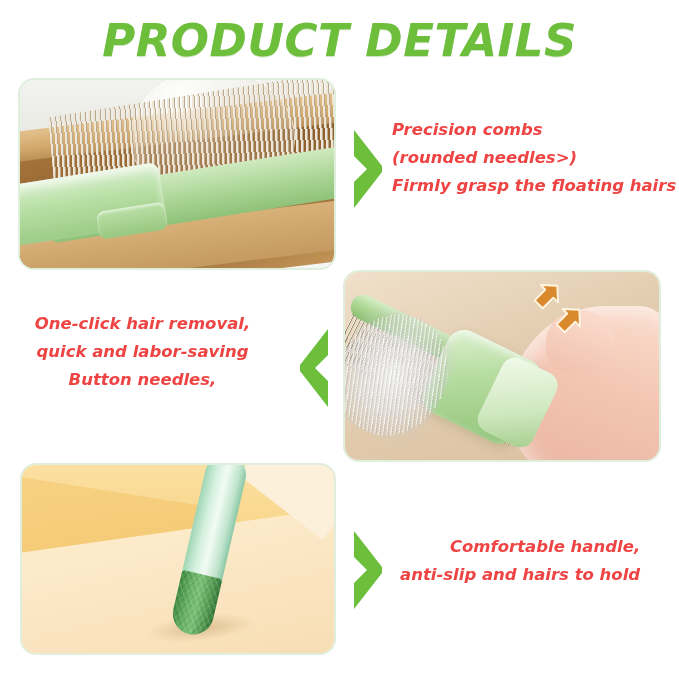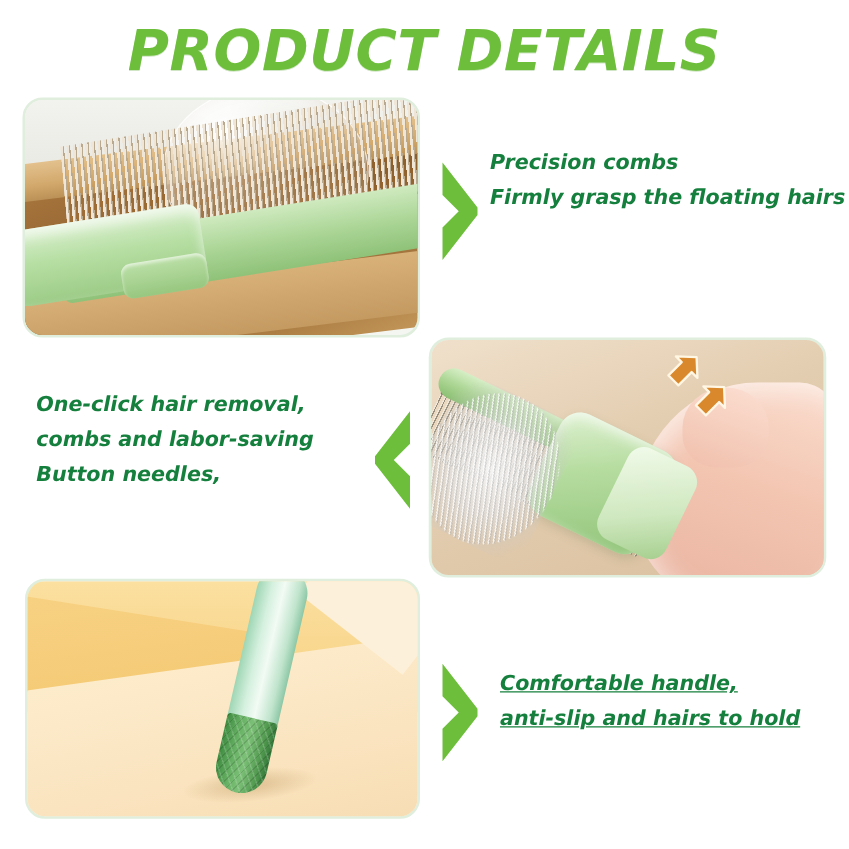--- a/index.html
+++ b/index.html
@@ -242,31 +242,31 @@
     width: 34px; height: 84px;
   }
   .chevron svg { display: block; width: 100%; height: 100%; }
   #chevron-1 { left: 352px; top: 126px; }
   #chevron-2 { left: 296px; top: 325px; }
   #chevron-3 { left: 352px; top: 527px; }
 
   
   .feature-text {
     position: absolute;
-    color: #15803d;
+    color: #ef4444;
     font-family: "DejaVu Sans", "Liberation Sans", sans-serif;
     font-size: 16.5px;
     font-weight: bold;
     font-style: italic;
     line-height: 28px;
     white-space: nowrap;
   }
   #feature-1 { left: 392px; top: 116px; text-align: left; }
-  #feature-2 { left: 0px;   top: 310px; width: 285px; text-align: left; margin-left: 29px; }
-  #feature-3 { left: 400px; top: 533px; text-align: left; text-decoration: underline; }
+  #feature-2 { left: 0px;   top: 310px; width: 285px; text-align: center; }
+  #feature-3 { left: 400px; top: 533px; text-align: right; }
 </style>
 </head>
 <body>
 
 <div class="page-title">PRODUCT DETAILS</div>
 
 <div class="photo" id="photo-1">
   <div class="photo-inner">
     <div class="p1-wall"></div>
     <div class="p1-board-face"></div>
@@ -333,25 +333,26 @@
   </svg>
 </div>
 <div class="chevron" id="chevron-3">
   <svg viewBox="0 0 34 84" preserveAspectRatio="none">
     <path d="M2 4 L30 40 L30 46 L2 82 L2 56 L15 43 L2 30 Z" fill="#6CBE3B"></path>
   </svg>
 </div>
 
 <div class="feature-text" id="feature-1">
   <div>Precision combs</div>
+  <div>(rounded needles&gt;)</div>
   <div>Firmly grasp the floating hairs</div>
 </div>
 
 <div class="feature-text" id="feature-2">
   <div>One-click hair removal,</div>
-  <div>combs and labor-saving</div>
+  <div>quick and labor-saving</div>
   <div>Button needles,</div>
 </div>
 
 <div class="feature-text" id="feature-3">
   <div>Comfortable handle,</div>
   <div>anti-slip and hairs to hold</div>
 </div>
 
 </body></html>

